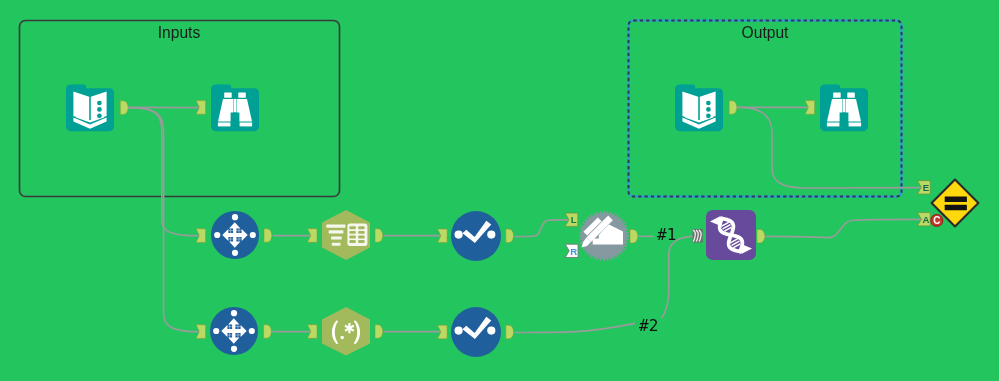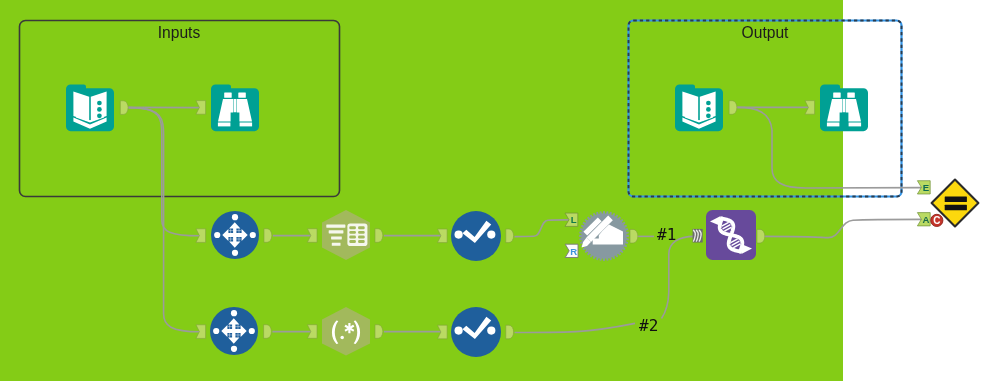--- a/index.html
+++ b/index.html
@@ -1,17 +1,17 @@
 <!DOCTYPE html>
 <html><head>
 <meta charset="utf-8">
 <style>
   html,body{margin:0;padding:0;background:#ffffff;}
   body{width:999px;height:381px;overflow:hidden;font-family:"Liberation Sans",sans-serif;}
-  #canvas{position:relative;width:843px;height:381px;background:#84cc16;}
+  #canvas{position:relative;width:999px;height:381px;background:#22c55e;}
   svg#scene{position:absolute;left:0;top:0;width:999px;height:381px;display:block;}
   .ctitle{font-family:"Liberation Sans",sans-serif;font-size:15.6px;fill:#1c1c1c;}
   .badge-letter{font-family:"Liberation Sans",sans-serif;font-size:10px;font-weight:bold;}
   .conn-label{font-family:"DejaVu Sans Mono","Liberation Mono",monospace;font-size:16px;fill:#111;}
   .anchor-letter{font-family:"Liberation Sans",sans-serif;font-size:9.6px;font-weight:bold;}
 </style>
 </head>
 <body>
 
 <div id="canvas">

